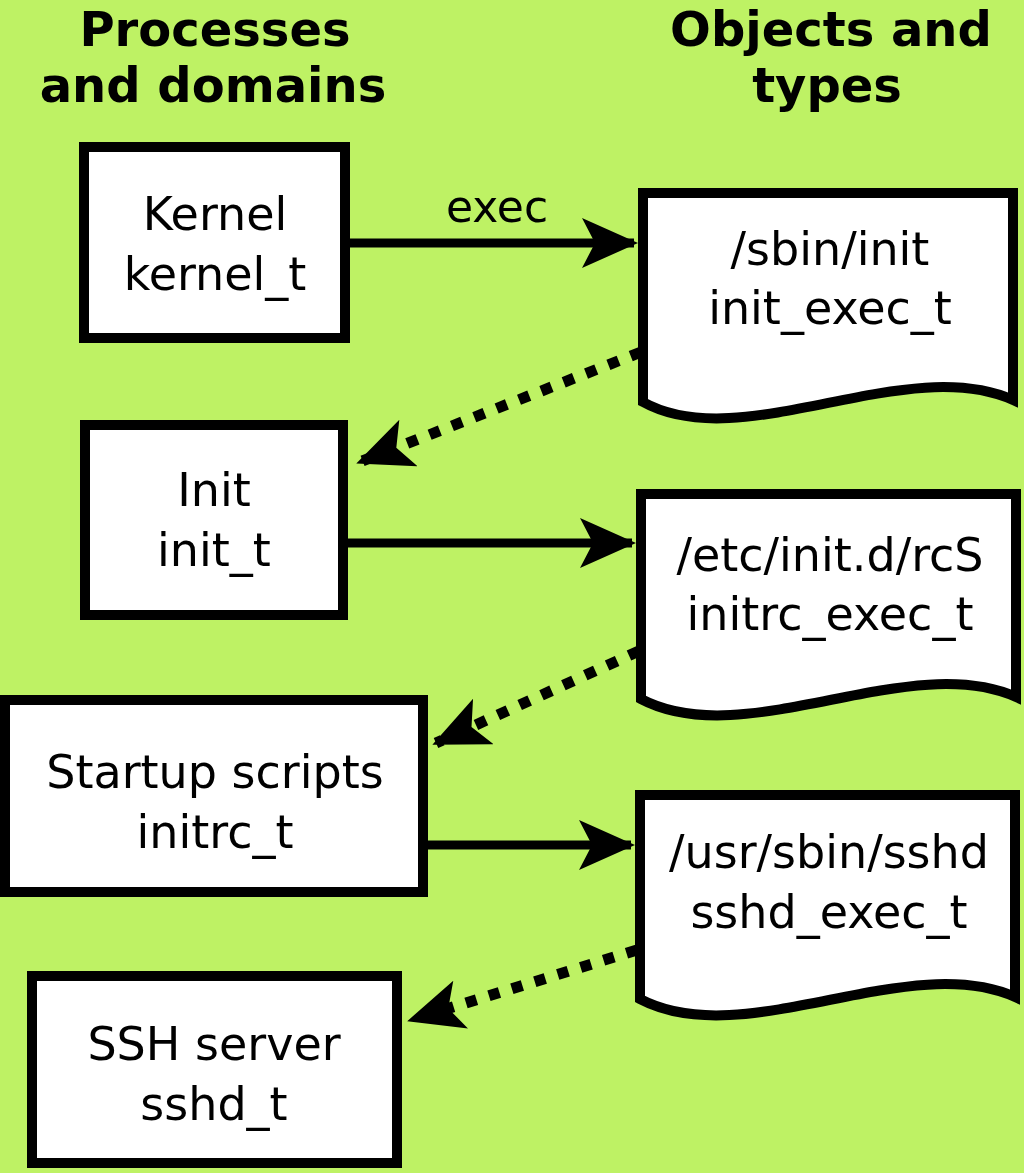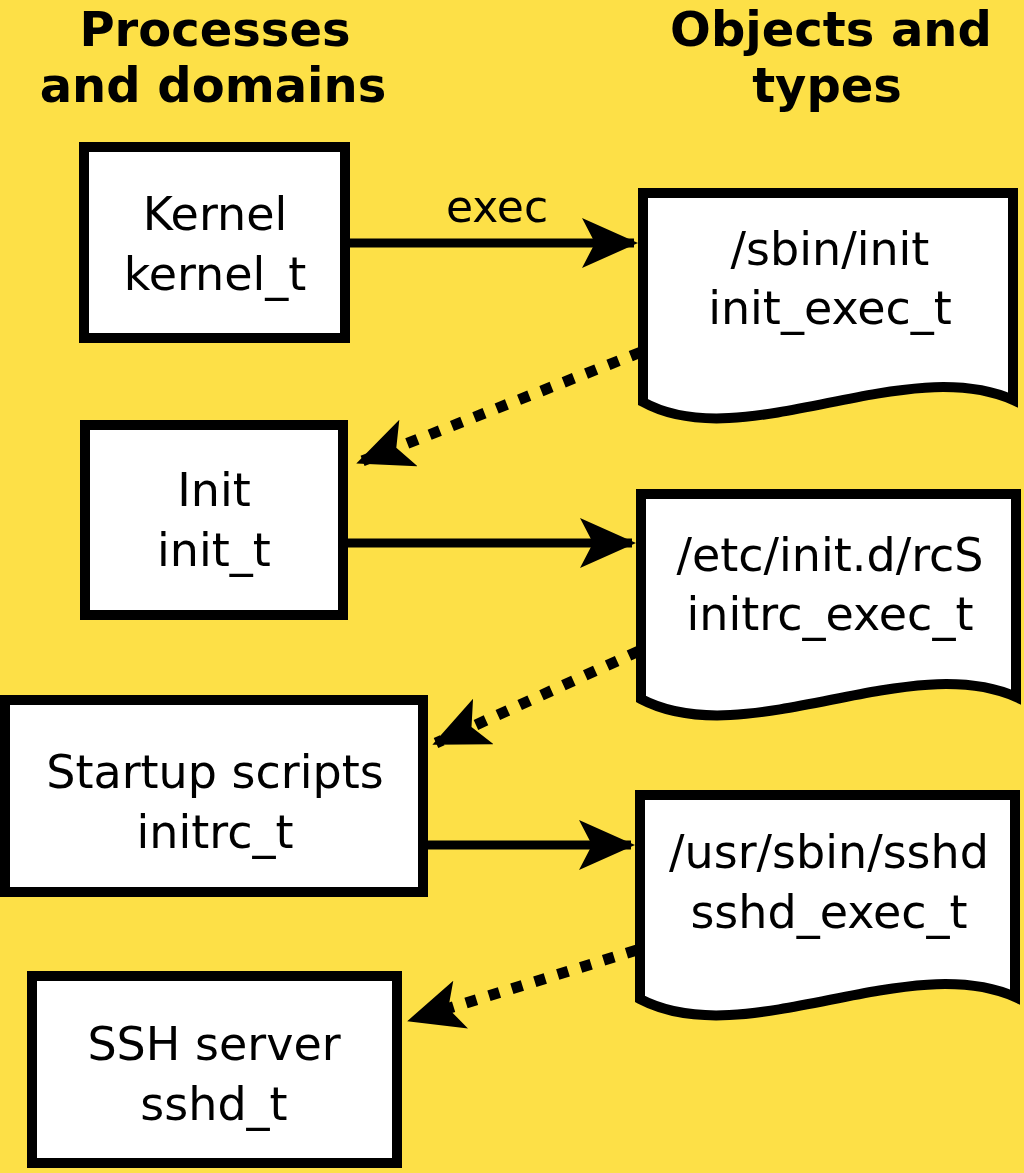--- a/index.html
+++ b/index.html
@@ -1,20 +1,20 @@
 <!DOCTYPE html>
 <html><head>
 <meta charset="utf-8">
 <style>
   html, body { margin: 0; padding: 0; background: #ffffff; }
   .canvas {
     position: relative;
     width: 1024px;
     height: 1173px;
-    background: #fde047;
+    background: #bef264;
     overflow: hidden;
   }
   svg { display: block; }
   text {
     fill: #000000;
     font-family: "DejaVu Sans", "Liberation Sans", sans-serif;
     text-anchor: middle;
   }
   .hd { font-size: 48px; font-weight: bold; }
   .bx { font-size: 46px; font-weight: normal; }

